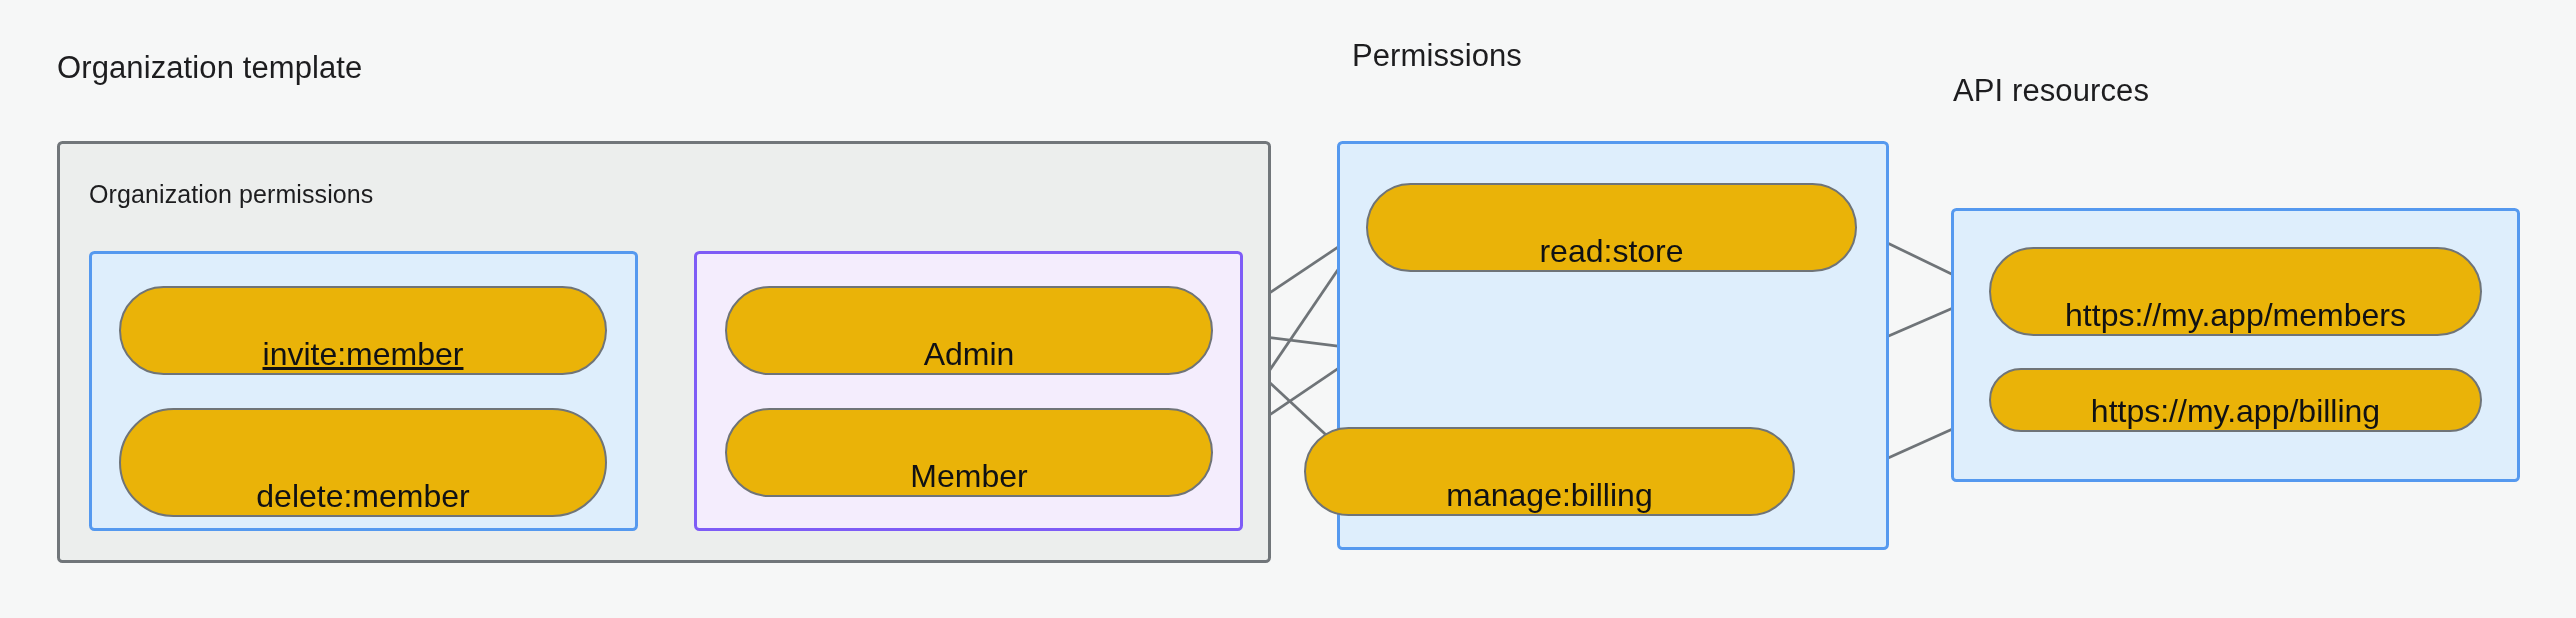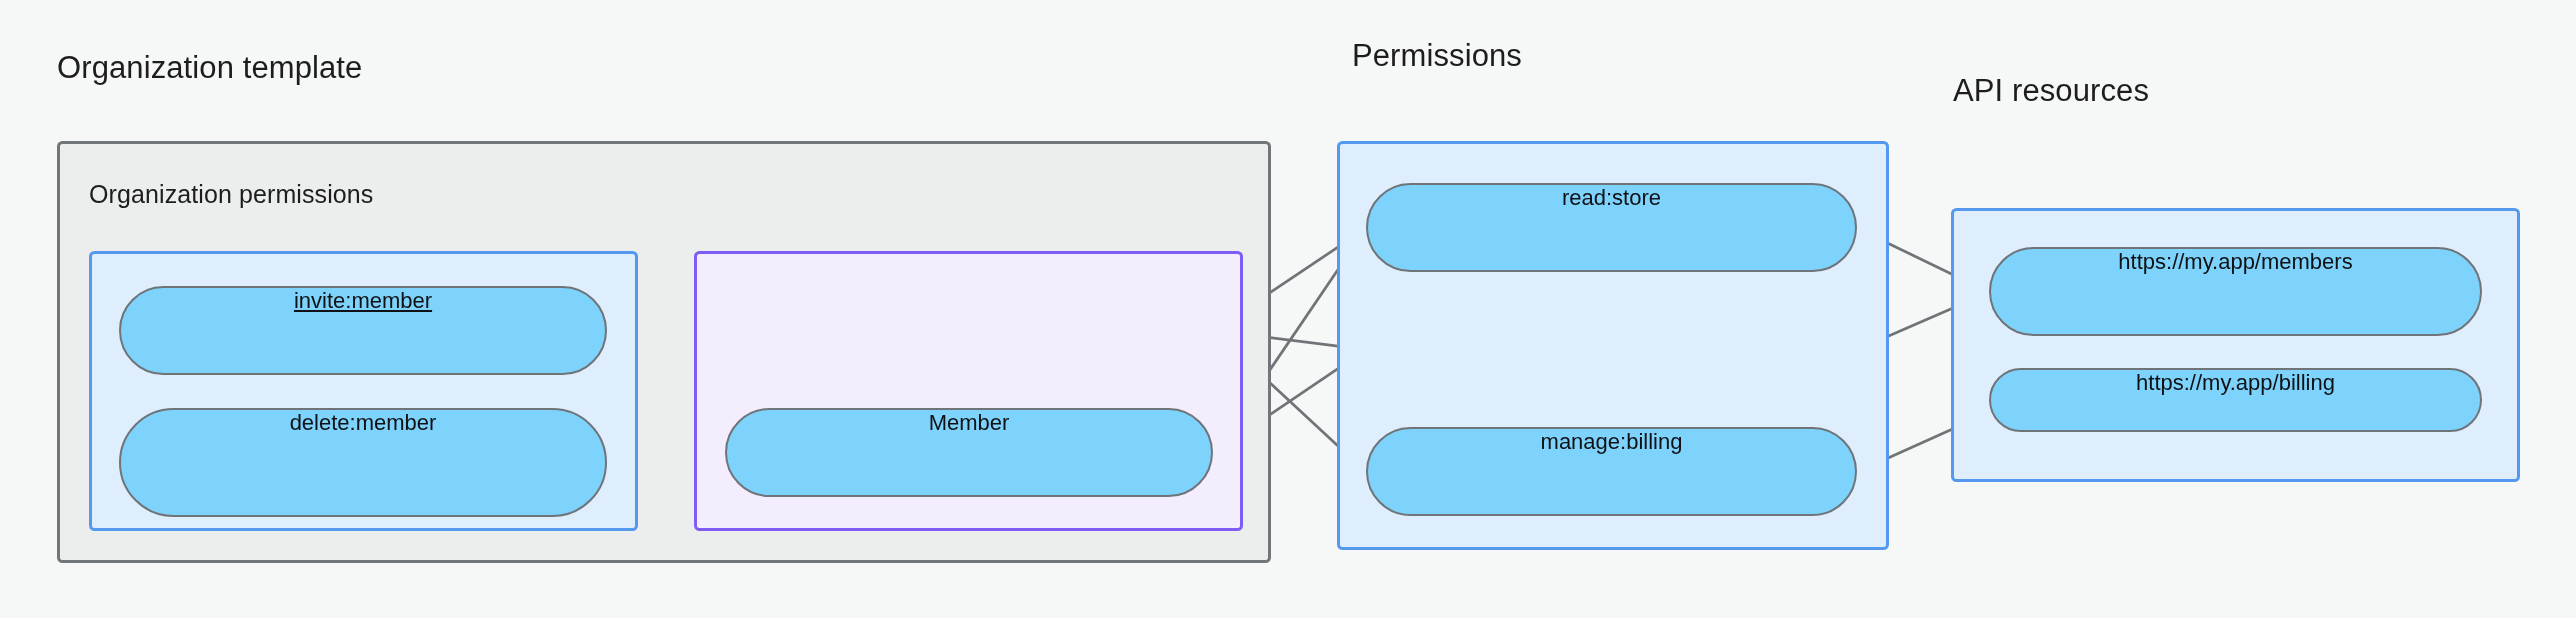--- a/index.html
+++ b/index.html
@@ -42,28 +42,28 @@
   }
   .box.purple {
     border: 3.7px solid #7e5cf6;
     background: #f4edfd;
   }
 
   
   .pill {
     position: absolute;
     box-sizing: border-box;
-    background: #7dd3fc;
+    background: #eab308;
     border: 2.7px solid #6f7478;
     border-radius: 912px;
     display: flex;
-    align-items: flex-start;
+    align-items: flex-end;
     justify-content: center;
     color: #101114;
-    font-size: 22px;
+    font-size: 32px;
     white-space: nowrap;
   }
   .pill span { pointer-events: none; }
 
   
   #edges {
     position: absolute;
     left: 0;
     top: 0;
     width: 2576px;
@@ -132,28 +132,31 @@
 
   <div class="box blue" style="left:1951px; top:208px; width:569px; height:274px;"></div>
 
   <div class="pill" style="left:119px; top:286px; width:488px; height:89px;text-decoration:underline;">
     <span>invite:member</span>
   </div>
   <div class="pill" style="left:119px; top:408px; width:488px; height:109px;">
     <span>delete:member</span>
   </div>
 
+  <div class="pill" style="left:725px; top:286px; width:488px; height:89px;">
+    <span>Admin</span>
+  </div>
   <div class="pill" style="left:725px; top:408px; width:488px; height:89px;">
     <span>Member</span>
   </div>
 
   <div class="pill" style="left:1366px; top:183px; width:491px; height:89px;">
     <span>read:store</span>
   </div>
-  <div class="pill" style="left:1366px; top:427px; width:491px; height:89px;">
+  <div class="pill" style="left:1304px; top:427px; width:491px; height:89px;">
     <span>manage:billing</span>
   </div>
 
   <div class="pill" style="left:1989px; top:247px; width:493px; height:89px;">
     <span>https://my.app/members</span>
   </div>
   <div class="pill" style="left:1989px; top:368px; width:493px; height:64px;">
     <span>https://my.app/billing</span>
   </div>
 

